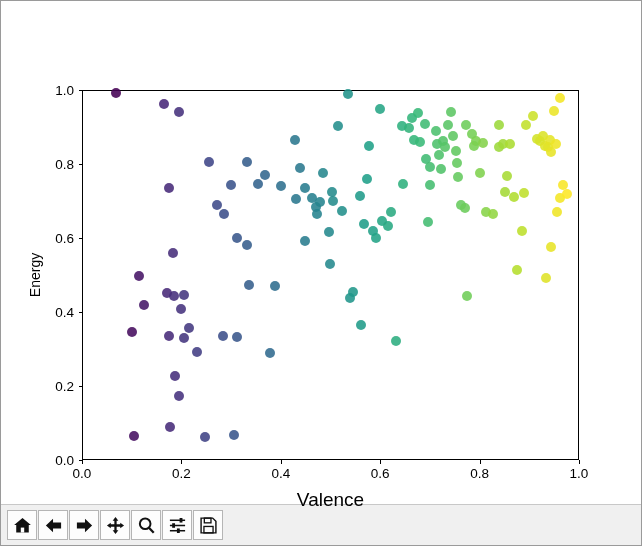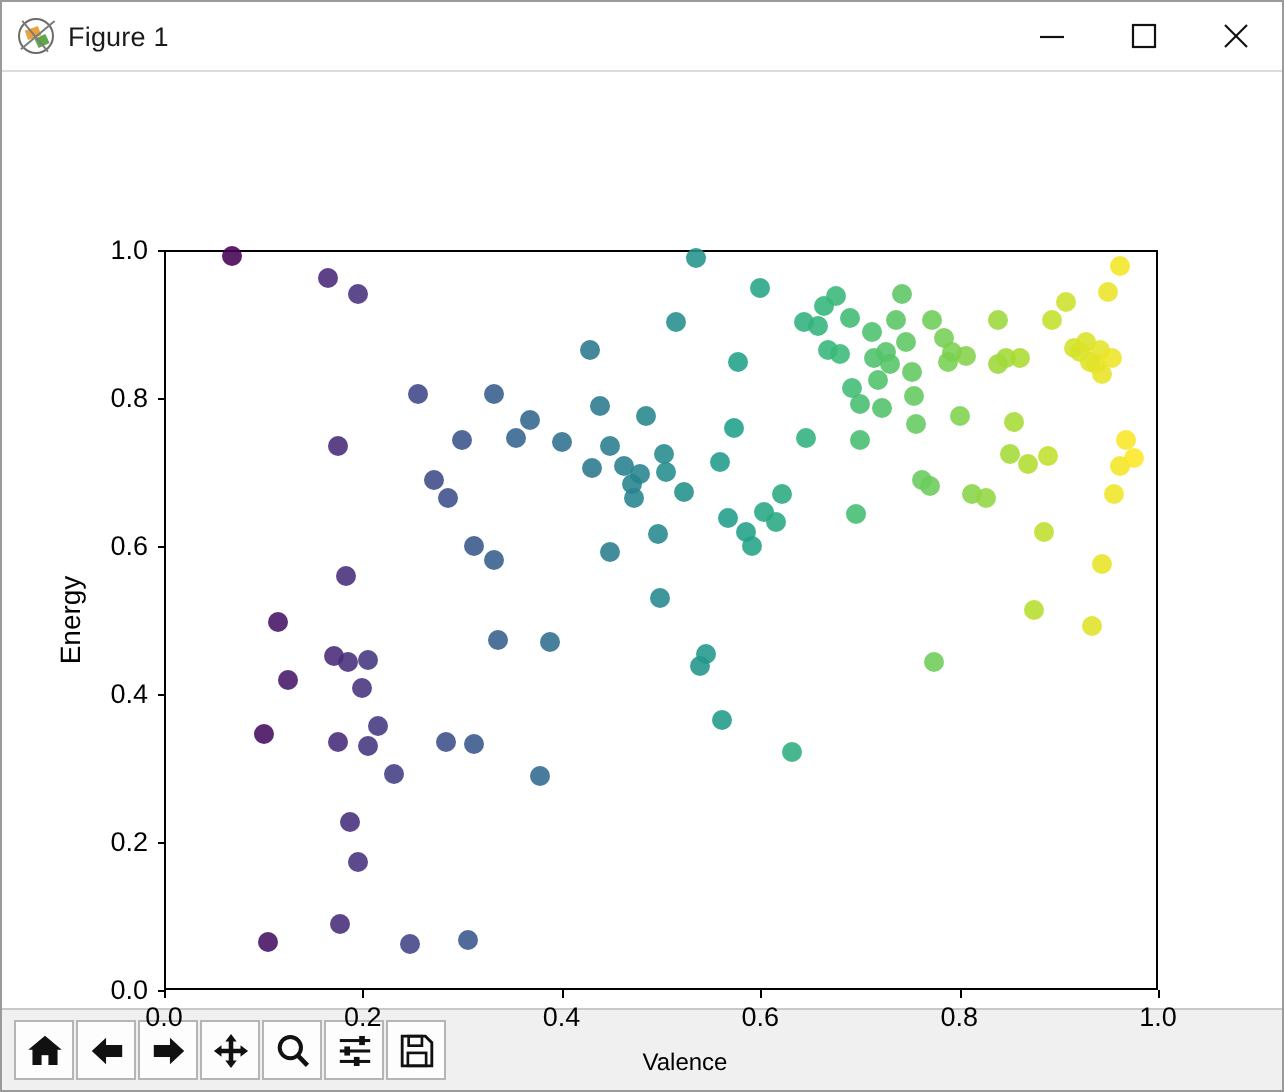--- a/index.html
+++ b/index.html
@@ -149,25 +149,24 @@
     background: #000;
   }
   .tick-mark-y {
     position: absolute;
     height: 1.1px;
     width: 3.5px;
     background: #000;
   }
   #xlabel {
     position: absolute;
-    font-size: 12px;
+    font-size: 19px;
     color: #000;
     transform: translateX(-50%);
     white-space: nowrap;
-    margin-left: 12px;
   }
   #ylabel {
     position: absolute;
     font-size: 14px;
     color: #000;
     white-space: nowrap;
     transform-origin: 0 0;
     transform: rotate(-90deg) translateX(-50%);
   }
   
@@ -192,50 +191,20 @@
     cursor: default;
     box-sizing: border-box;
   }
   .tbtn svg { display: block; }
 </style>
 </head>
 <body>
 
 <div id="window">
 
-  <div id="titlebar">
-    <div id="app-icon">
-      <div class="disc">
-        <div class="wedge1"></div>
-        <div class="wedge2"></div>
-      </div>
-      <div class="slash"></div>
-      <div class="slash2"></div>
-    </div>
-    <div id="title-text">Figure 1</div>
-
-    <div id="window-buttons">
-      <div class="winbtn">
-        <svg width="14" height="14" viewBox="0 0 14 14">
-          <line x1="1" y1="7.5" x2="13" y2="7.5" stroke="#111" stroke-width="1.1"></line>
-        </svg>
-      </div>
-      <div class="winbtn">
-        <svg width="14" height="14" viewBox="0 0 14 14">
-          <rect x="1.5" y="1.5" width="11" height="11" fill="none" stroke="#111" stroke-width="1.1"></rect>
-        </svg>
-      </div>
-      <div class="winbtn">
-        <svg width="14" height="14" viewBox="0 0 14 14">
-          <line x1="1.5" y1="1.5" x2="12.5" y2="12.5" stroke="#111" stroke-width="1.1"></line>
-          <line x1="12.5" y1="1.5" x2="1.5" y2="12.5" stroke="#111" stroke-width="1.1"></line>
-        </svg>
-      </div>
-    </div>
-  </div>
 
   <div id="canvas-area">
     <div id="figure">
       <div class="axes-frame" id="axes" style="left: 81px; top: 89px; width: 497px; height: 370px;"></div>
       <div id="dots-layer">
           <div class="dot" style="left: 114.796px; top: 91.96px; background: rgb(68, 1, 84); width: 10px; height: 10px; margin-left: -5px; margin-top: -5px; opacity: 0.88;"></div>
           <div class="dot" style="left: 163.005px; top: 103.06px; background: rgb(72, 39, 119); width: 10px; height: 10px; margin-left: -5px; margin-top: -5px; opacity: 0.88;"></div>
           <div class="dot" style="left: 177.915px; top: 111.2px; background: rgb(69, 49, 124); width: 10px; height: 10px; margin-left: -5px; margin-top: -5px; opacity: 0.88;"></div>
           <div class="dot" style="left: 167.975px; top: 186.68px; background: rgb(71, 42, 121); width: 10px; height: 10px; margin-left: -5px; margin-top: -5px; opacity: 0.88;"></div>
           <div class="dot" style="left: 171.951px; top: 251.8px; background: rgb(71, 45, 122); width: 10px; height: 10px; margin-left: -5px; margin-top: -5px; opacity: 0.88;"></div>

